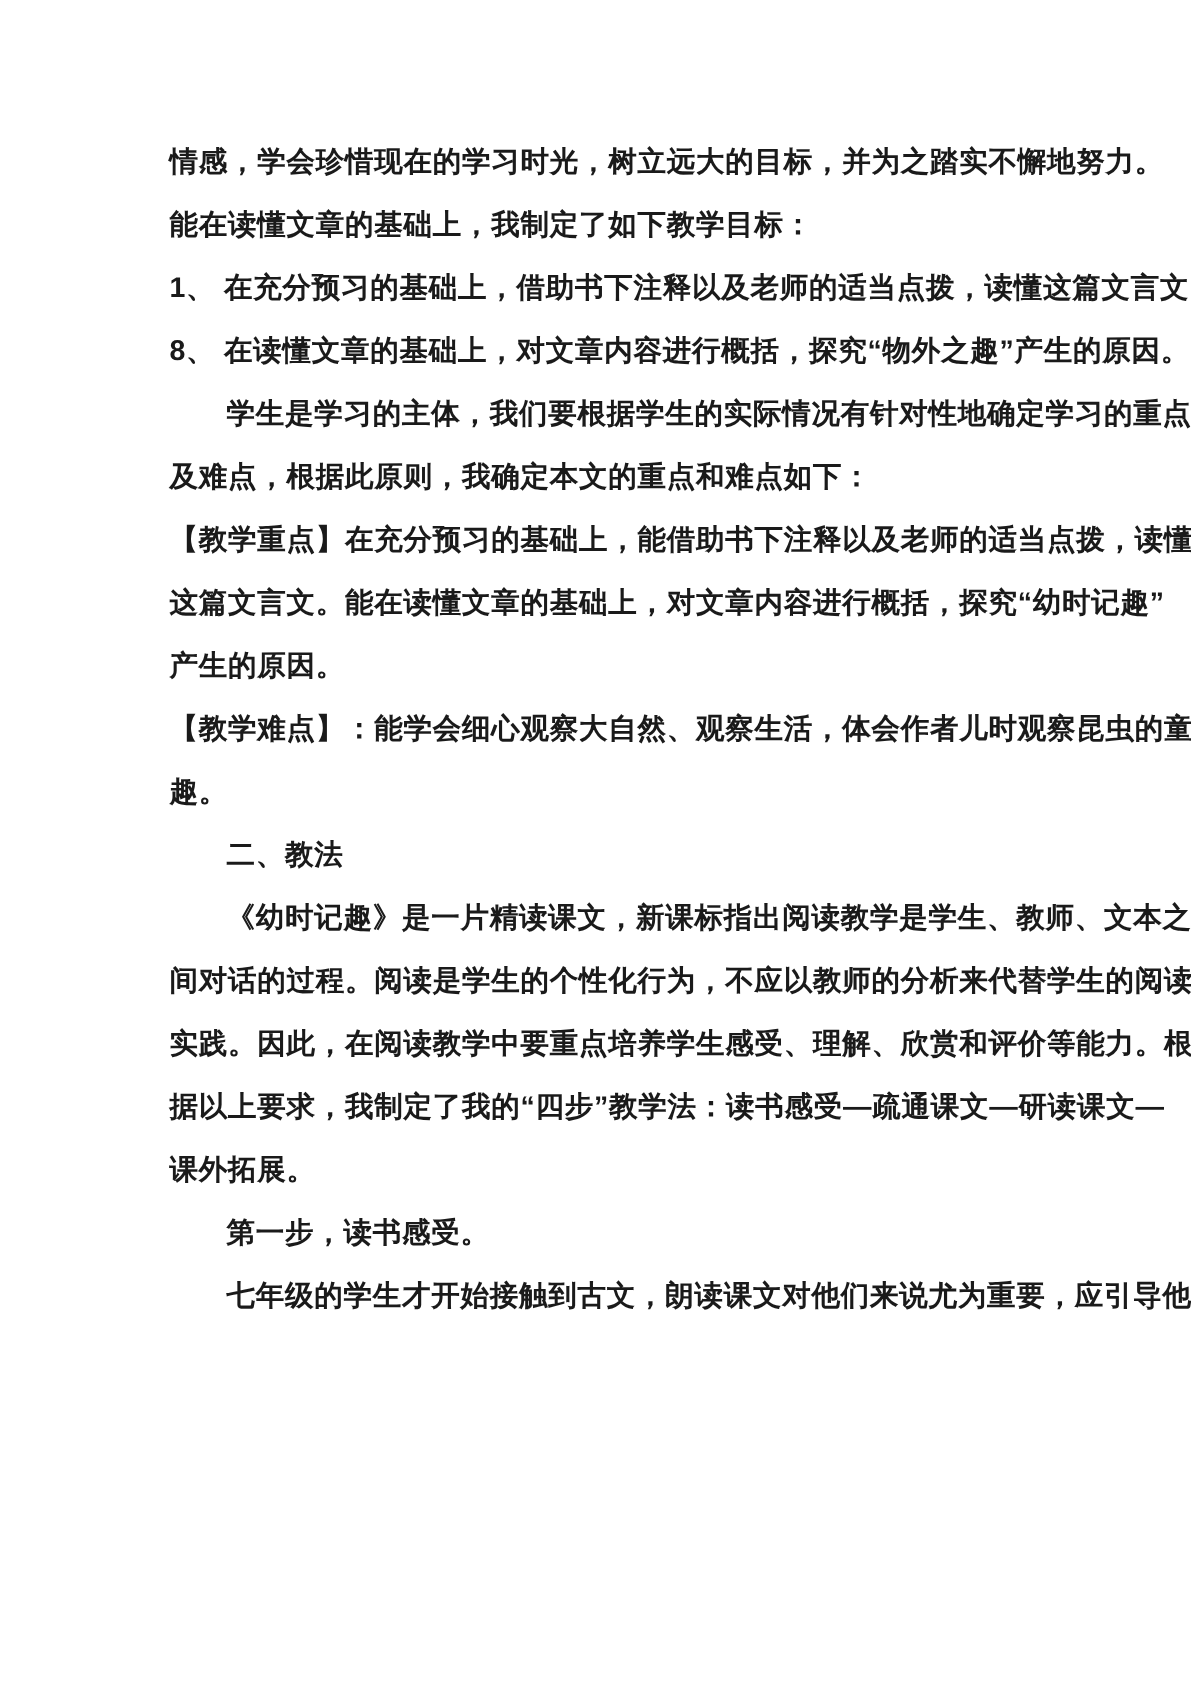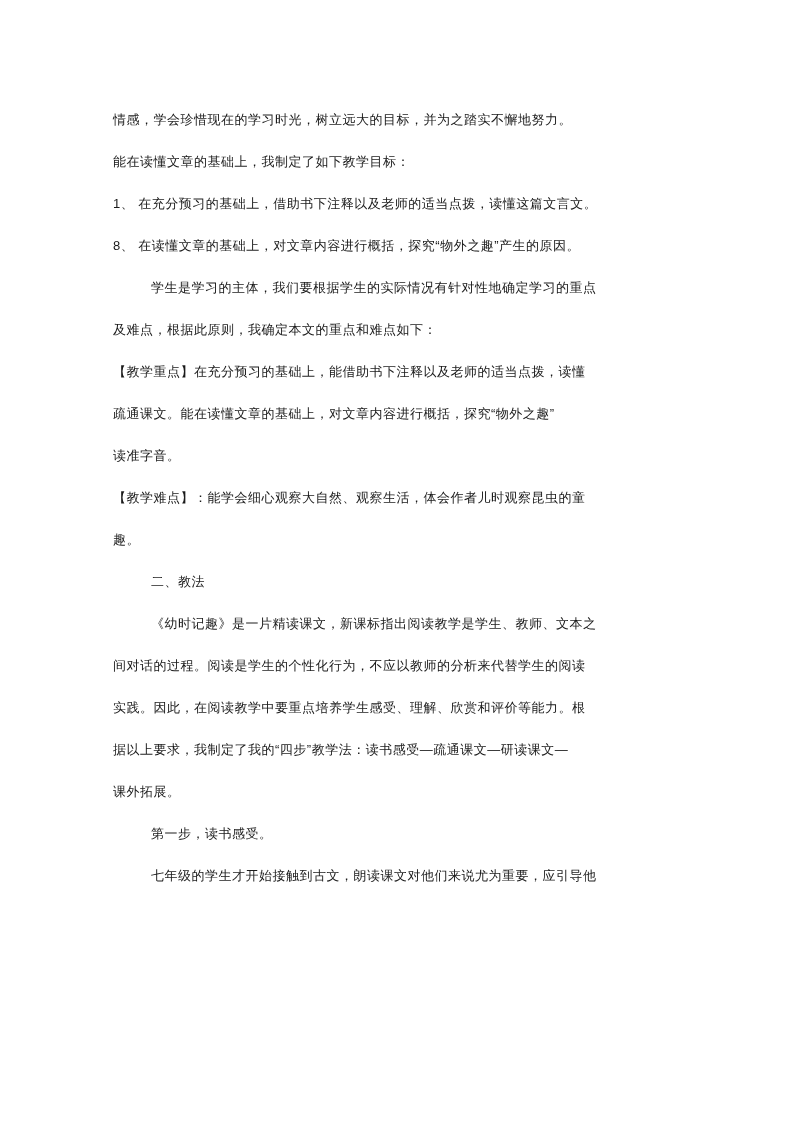--- a/index.html
+++ b/index.html
@@ -10,26 +10,27 @@
   .page {
     position: relative;
     width: 794px;
     height: 1123px;
     background: #ffffff;
     overflow: hidden;
     font-family: "Liberation Sans", "DejaVu Sans", sans-serif;
   }
   .content {
     position: absolute;
-    top: 99px;
+    top: 88px;
     left: 113px;
     right: 100px;
     color: #1a1a1a;
-    font-size: 13px;
+    font-size: 19px;
     letter-spacing: 0.5px;
+    font-weight: bold;
   }
   .text-line {
     height: 42px;
     line-height: 42px;
     white-space: nowrap;
   }
   .text-line.indent {
     padding-left: 38px;
   }
 </style>
@@ -38,22 +39,22 @@
 
 <div class="page">
   <div class="content" style="color: rgb(26, 26, 26);">
       <div class="text-line">情感，学会珍惜现在的学习时光，树立远大的目标，并为之踏实不懈地努力。</div>
       <div class="text-line">能在读懂文章的基础上，我制定了如下教学目标：</div>
       <div class="text-line">1、 在充分预习的基础上，借助书下注释以及老师的适当点拨，读懂这篇文言文。</div>
       <div class="text-line">8、 在读懂文章的基础上，对文章内容进行概括，探究“物外之趣”产生的原因。</div>
       <div class="text-line indent">学生是学习的主体，我们要根据学生的实际情况有针对性地确定学习的重点</div>
       <div class="text-line">及难点，根据此原则，我确定本文的重点和难点如下：</div>
       <div class="text-line">【教学重点】在充分预习的基础上，能借助书下注释以及老师的适当点拨，读懂</div>
-      <div class="text-line">疏通课文。能在读懂文章的基础上，对文章内容进行概括，探究“物外之趣”</div>
-      <div class="text-line">读准字音。</div>
+      <div class="text-line">这篇文言文。能在读懂文章的基础上，对文章内容进行概括，探究“幼时记趣”</div>
+      <div class="text-line">产生的原因。</div>
       <div class="text-line">【教学难点】：能学会细心观察大自然、观察生活，体会作者儿时观察昆虫的童</div>
       <div class="text-line">趣。</div>
       <div class="text-line indent">二、教法</div>
       <div class="text-line indent">《幼时记趣》是一片精读课文，新课标指出阅读教学是学生、教师、文本之</div>
       <div class="text-line">间对话的过程。阅读是学生的个性化行为，不应以教师的分析来代替学生的阅读</div>
       <div class="text-line">实践。因此，在阅读教学中要重点培养学生感受、理解、欣赏和评价等能力。根</div>
       <div class="text-line">据以上要求，我制定了我的“四步”教学法：读书感受—疏通课文—研读课文—</div>
       <div class="text-line">课外拓展。</div>
       <div class="text-line indent">第一步，读书感受。</div>
       <div class="text-line indent">七年级的学生才开始接触到古文，朗读课文对他们来说尤为重要，应引导他</div>

